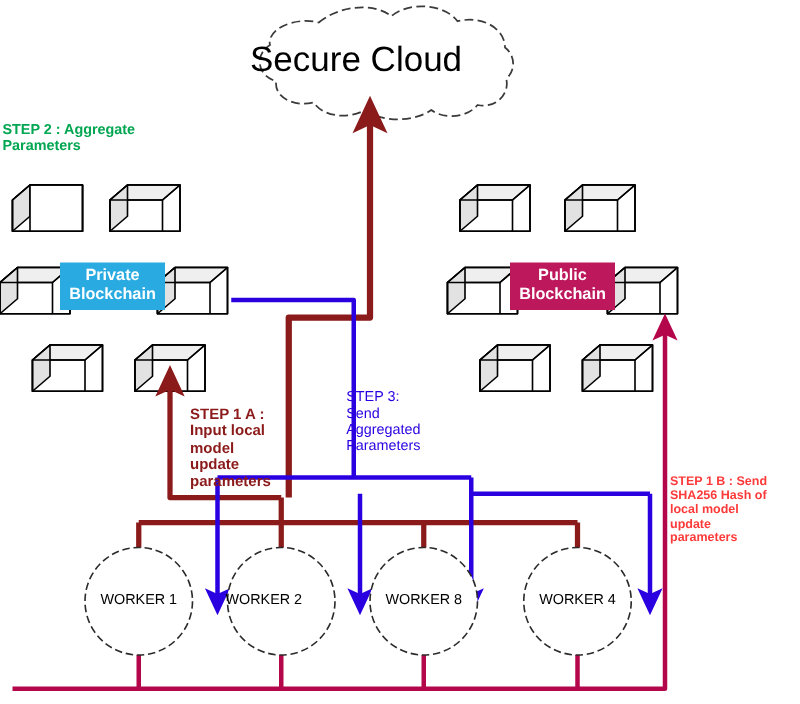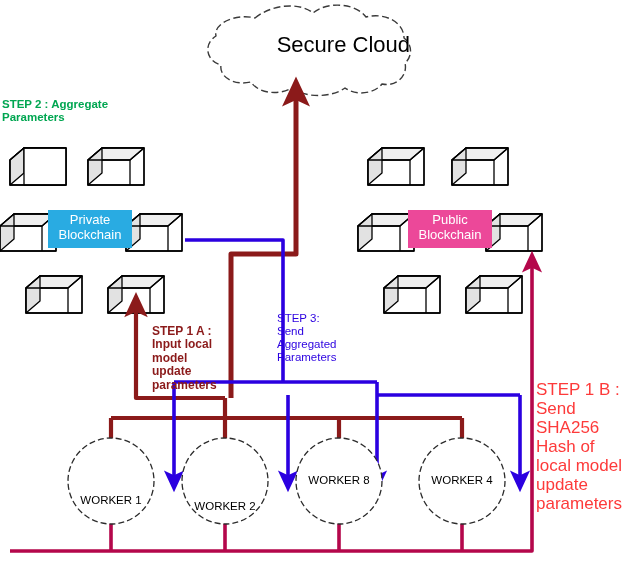--- a/index.html
+++ b/index.html
@@ -3,27 +3,27 @@
 <meta charset="utf-8">
 <style>
   html,body{margin:0;padding:0;background:#ffffff;}
   body{width:640px;height:563px;overflow:hidden;font-family:"Liberation Sans",sans-serif;}
   #stage{position:relative;width:640px;height:563px;background:#fff;}
   #svgroot{position:absolute;left:0;top:0;width:640px;height:563px;}
   .lbl{position:absolute;line-height:1.12;white-space:pre-line;}
   .step2{left:2px;top:98px;width:132px;color:#00a651;font-size:11.5px;font-weight:bold;}
   .step1a{left:152px;top:325px;width:96px;color:#8b1a1a;font-size:12px;font-weight:bold;}
   .step3{left:277px;top:312px;width:94px;color:#2b00e0;font-size:11.5px;font-weight:normal;}
-  .step1b{left:536px;top:380px;width:104px;color:#fd3a3a;font-size:17px;font-weight:normal;}
-  .cloudtext{position:absolute;left:200px;top:32px;width:210px;text-align:right;
-      font-size:22px;color:#000;font-family:"Liberation Sans",sans-serif;}
-  .bcbox{position:absolute;text-align:center;color:#fff;font-weight:normal;font-size:13px;
+  .step1b{left:536px;top:380px;width:104px;color:#fd3a3a;font-size:10px;font-weight:bold;}
+  .cloudtext{position:absolute;left:200px;top:32px;width:210px;text-align:left;
+      font-size:28px;color:#000;font-family:"Liberation Sans",sans-serif;}
+  .bcbox{position:absolute;text-align:center;color:#fff;font-weight:bold;font-size:13px;
       line-height:1.12;padding:3px 0;box-sizing:border-box;white-space:pre-line;}
   .bc-private{left:48px;top:210px;width:84px;height:38px;background:#29abe2;}
-  .bc-public{left:408px;top:210px;width:84px;height:38px;background:#ec4899;}
+  .bc-public{left:408px;top:210px;width:84px;height:38px;background:#be185d;}
   .wlabel{position:absolute;text-align:center;font-size:11.5px;color:#000;font-weight:normal;}
 </style>
 </head>
 <body>
 
 <div id="stage">
 
   <svg id="svgroot" viewBox="0 0 640 563">
     <defs>
       <marker id="ah-darkred" markerWidth="7" markerHeight="7" refX="3.3" refY="3.2" orient="auto" markerUnits="strokeWidth">
@@ -197,18 +197,18 @@
   <div class="lbl step3">STEP 3:
 Send
 Aggregated
 Parameters</div>
   <div class="lbl step1b">STEP 1 B : Send
 SHA256 Hash of
 local model
 update
 parameters</div>
 
-  <div class="wlabel" style="left:61px;top:494px;width:100px;">WORKER 1</div>
-  <div class="wlabel" style="left:175px;top:474px;width:100px;margin-top:26px;">WORKER 2</div>
+  <div class="wlabel" style="left:61px;top:474px;width:100px;">WORKER 1</div>
+  <div class="wlabel" style="left:161px;top:474px;width:100px;">WORKER 2</div>
   <div class="wlabel" style="left:289px;top:474px;width:100px;">WORKER 8</div>
   <div class="wlabel" style="left:412px;top:474px;width:100px;">WORKER 4</div>
 
 </div>
 
 </body></html>

